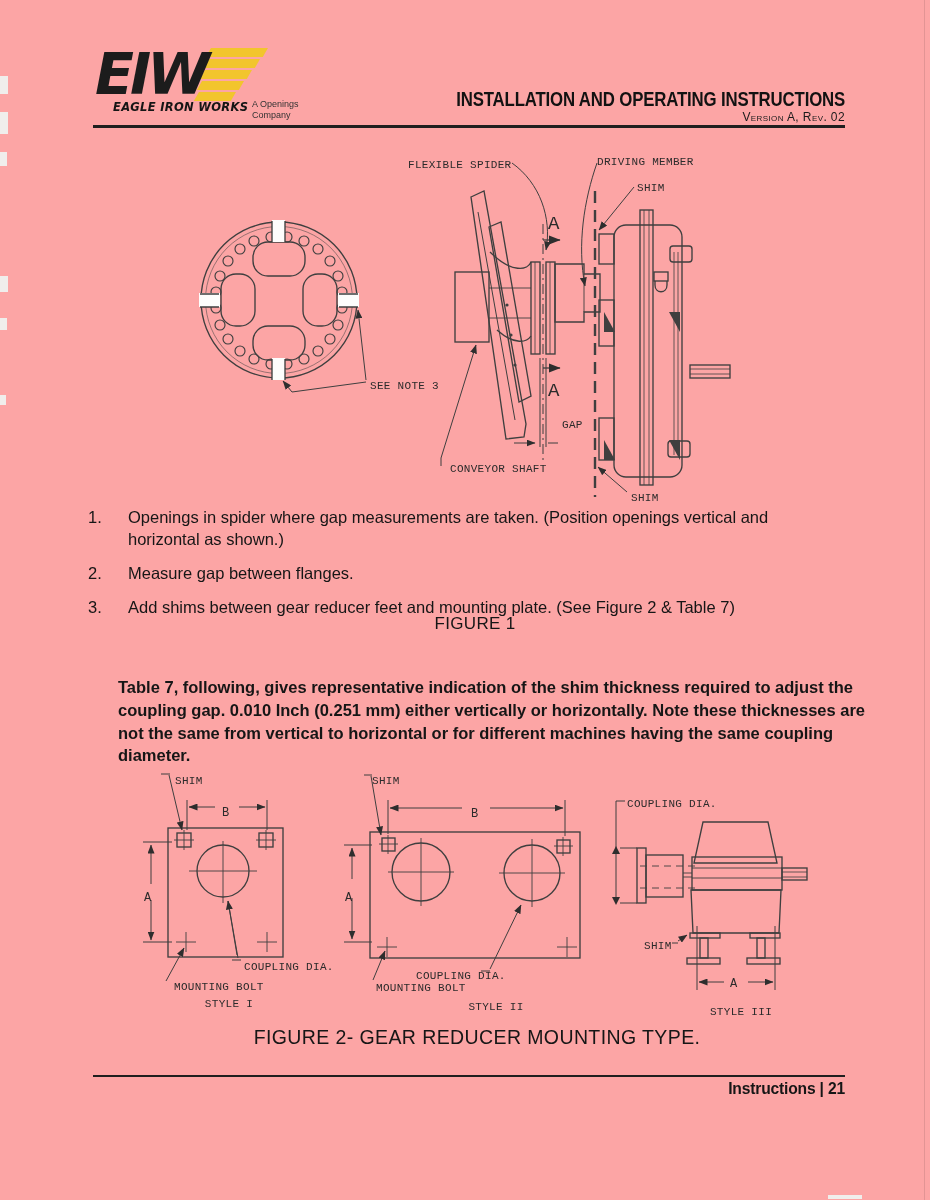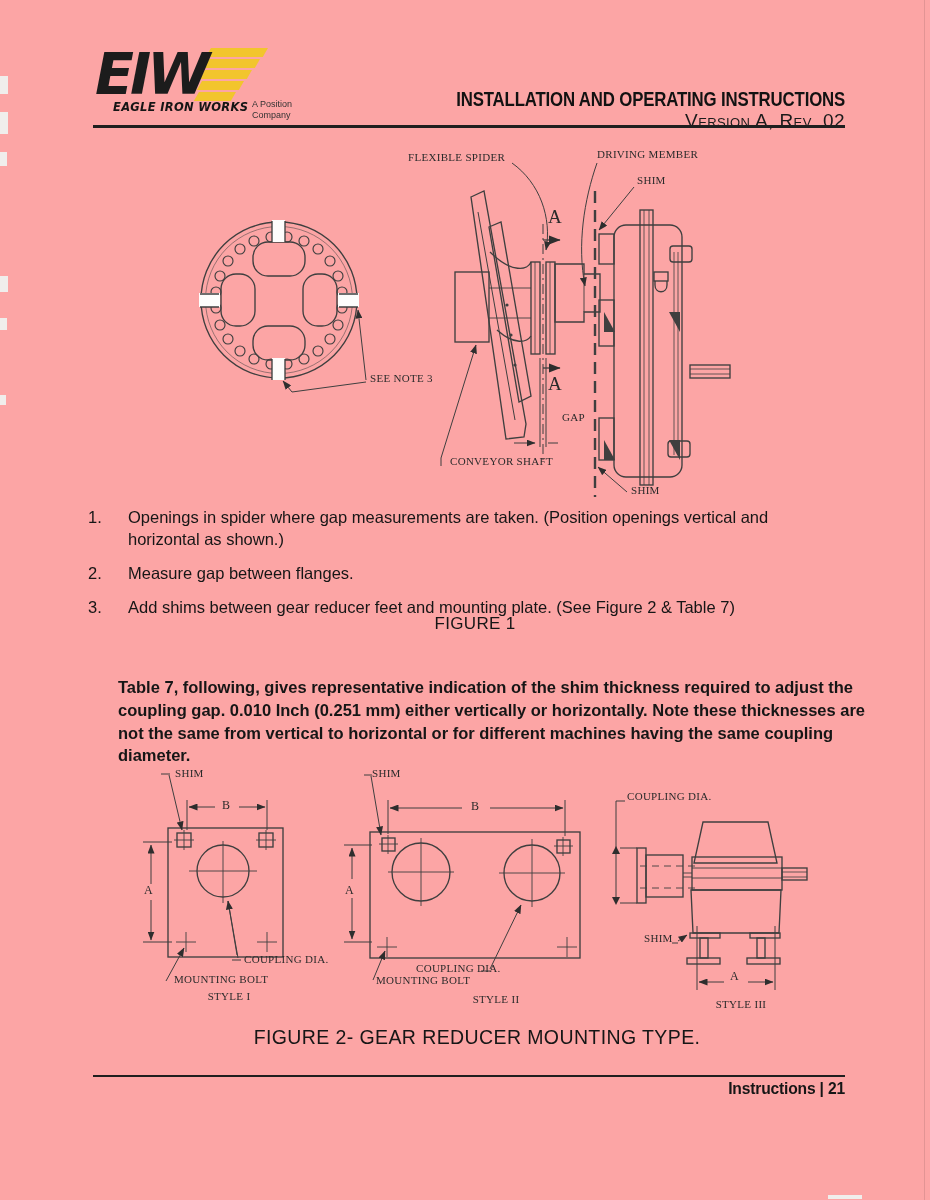--- a/index.html
+++ b/index.html
@@ -1,28 +1,28 @@
 <!DOCTYPE html>
 <html><head>
 <meta charset="utf-8">
 <style>
   html,body{margin:0;padding:0;background:#e9e9e9;}
   #page{position:relative;width:930px;height:1200px;background:#fca5a5;overflow:hidden;
         font-family:"Liberation Sans",sans-serif;color:#161616;}
   
-  .lbl{position:absolute;font-family:Liberation Serif, serif;font-size:11px;color:#2b2b2b;
-       letter-spacing:.3px;white-space:nowrap;line-height:1;}
+  .lbl{position:absolute;font-family:Liberation Mono, monospace;font-size:11px;color:#2b2b2b;
+       letter-spacing:.3px;white-space:nowrap;line-height:1;margin-top:8px;}
   .lbl.big{font-size:19px;font-weight:500;letter-spacing:0;}
   .lbl.dim{font-size:12px;}
   .ctr{transform:translateX(-50%);}
   
   #doc-title{position:absolute;top:87px;right:85px;font-size:21px;font-weight:bold;
              white-space:nowrap;transform:scaleX(.8);transform-origin:100% 50%;
              letter-spacing:-.2px;color:#121212;}
-  #doc-version{position:absolute;top:110px;right:85px;font-size:19px;
+  #doc-version{position:absolute;top:110px;right:85px;font-size:12px;
                font-variant:small-caps;letter-spacing:.4px;color:#1b1b1b;}
   .rule{position:absolute;left:93px;width:752px;background:#1f1f1f;}
   #company{position:absolute;left:252px;top:99px;font-size:9px;line-height:1.25;color:#333;}
   
   #notes{position:absolute;left:88px;top:507px;width:762px;font-size:16.5px;line-height:1.33;}
   .note{display:flex;margin-bottom:12px;}
   .note .num{width:40px;flex:0 0 40px;}
   .note .txt{width:710px;}
   #fig1-caption{position:absolute;left:0;top:614px;width:930px;text-align:center;
                 font-size:17px;letter-spacing:.3px;transform:translateX(10px);}
@@ -48,21 +48,21 @@
       <rect x="122.6" y="8" width="57" height="9"></rect>
       <rect x="126" y="19" width="52" height="9"></rect>
       <rect x="129.3" y="30" width="47" height="9"></rect>
       <rect x="132.7" y="41" width="42" height="9"></rect>
       <rect x="136" y="52" width="37" height="9"></rect>
     </g>
     <text x="2" y="54" font-family="DejaVu Sans, sans-serif" font-size="57" font-weight="bold" font-style="italic" letter-spacing="-4" fill="#1c1c1c">EIW</text>
     <text x="20" y="71" font-family="DejaVu Sans, sans-serif" font-size="11.5" font-weight="bold" font-style="italic" letter-spacing="0.3" fill="#151515">EAGLE IRON WORKS</text>
   </svg>
   <div id="company">
-    <div>A Position</div>
+    <div>A Openings</div>
     <div>Company</div>
   </div>
   <div id="doc-title">INSTALLATION AND OPERATING INSTRUCTIONS</div>
   <div id="doc-version">Version A, Rev. 02</div>
   <div class="rule" style="top:125px;height:2.5px;"></div>
 
   <svg style="left:0;top:140px" width="930" height="380" viewBox="0 140 930 380">
     <defs>
       <marker id="ar1" markerWidth="9" markerHeight="7" refX="8.5" refY="3.5" orient="auto">
         <path d="M0,0 L9,3.5 L0,7 Z" fill="#2e2e2e"></path>

